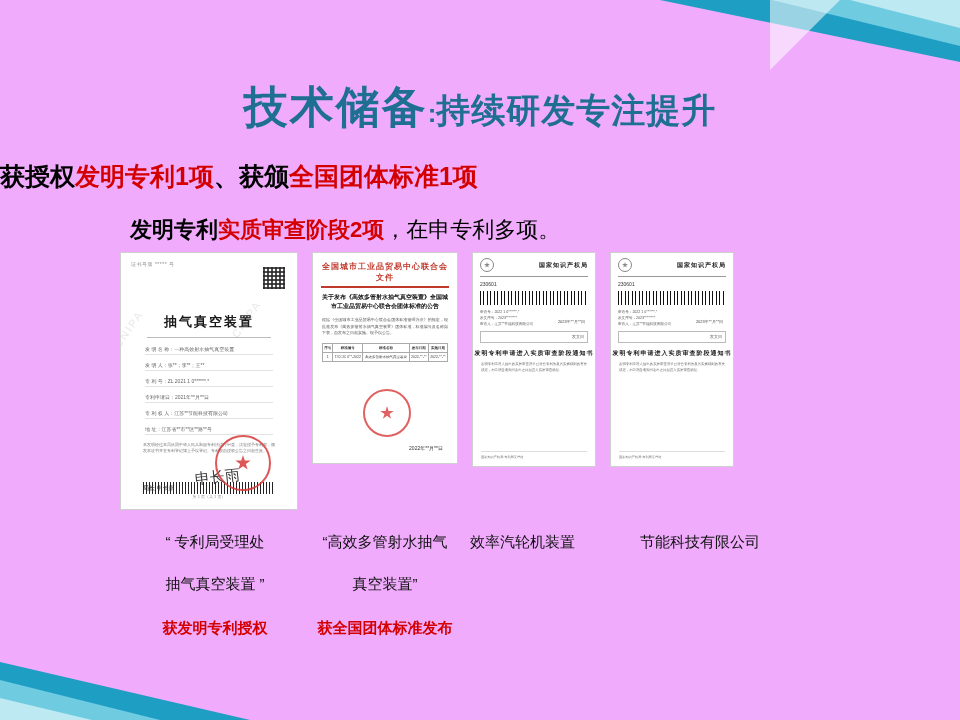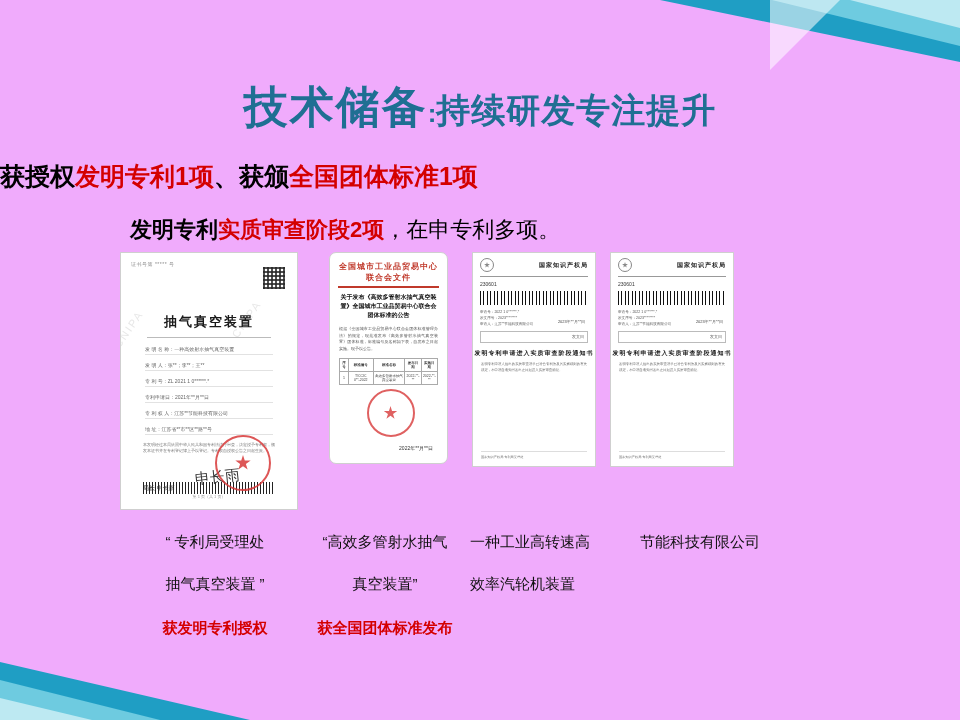--- a/index.html
+++ b/index.html
@@ -127,21 +127,21 @@
   }
   .card {
     position: absolute;
     top: 0;
     background: #ffffff;
     border: 1px solid #cfcfcf;
     box-sizing: border-box;
     overflow: hidden;
   }
   .card.c0 { left: 0px;   width: 178px; height: 258px; }
-  .card.c1 { left: 209px; width: 119px; height: 212px; border-radius: 7px; }
+  .card.c1 { left: 192px; width: 146px; height: 212px; }
   .card.c2 { left: 352px; width: 124px; height: 215px; }
   .card.c3 { left: 490px; width: 124px; height: 215px; }
 
   
   .wm {
     position: absolute;
     color: #e8e8e8;
     font-size: 11px;
     letter-spacing: 2px;
     transform: rotate(-55deg);
@@ -456,21 +456,20 @@
     <span class="cap-strong">获发明专利授权</span>
   </div>
 
   <div class="caption cap1">
     <div>“高效多管射水抽气</div>
     <div>真空装置”</div>
     <span class="cap-strong">获全国团体标准发布</span>
   </div>
 
   <div class="caption cap2">
-    <div>一种工业高转速高</div>
     <div>效率汽轮机装置</div>
   </div>
 
   <div class="caption cap3">
     <div>节能科技有限公司</div>
   </div>
 
 </div>
 
 </body></html>

